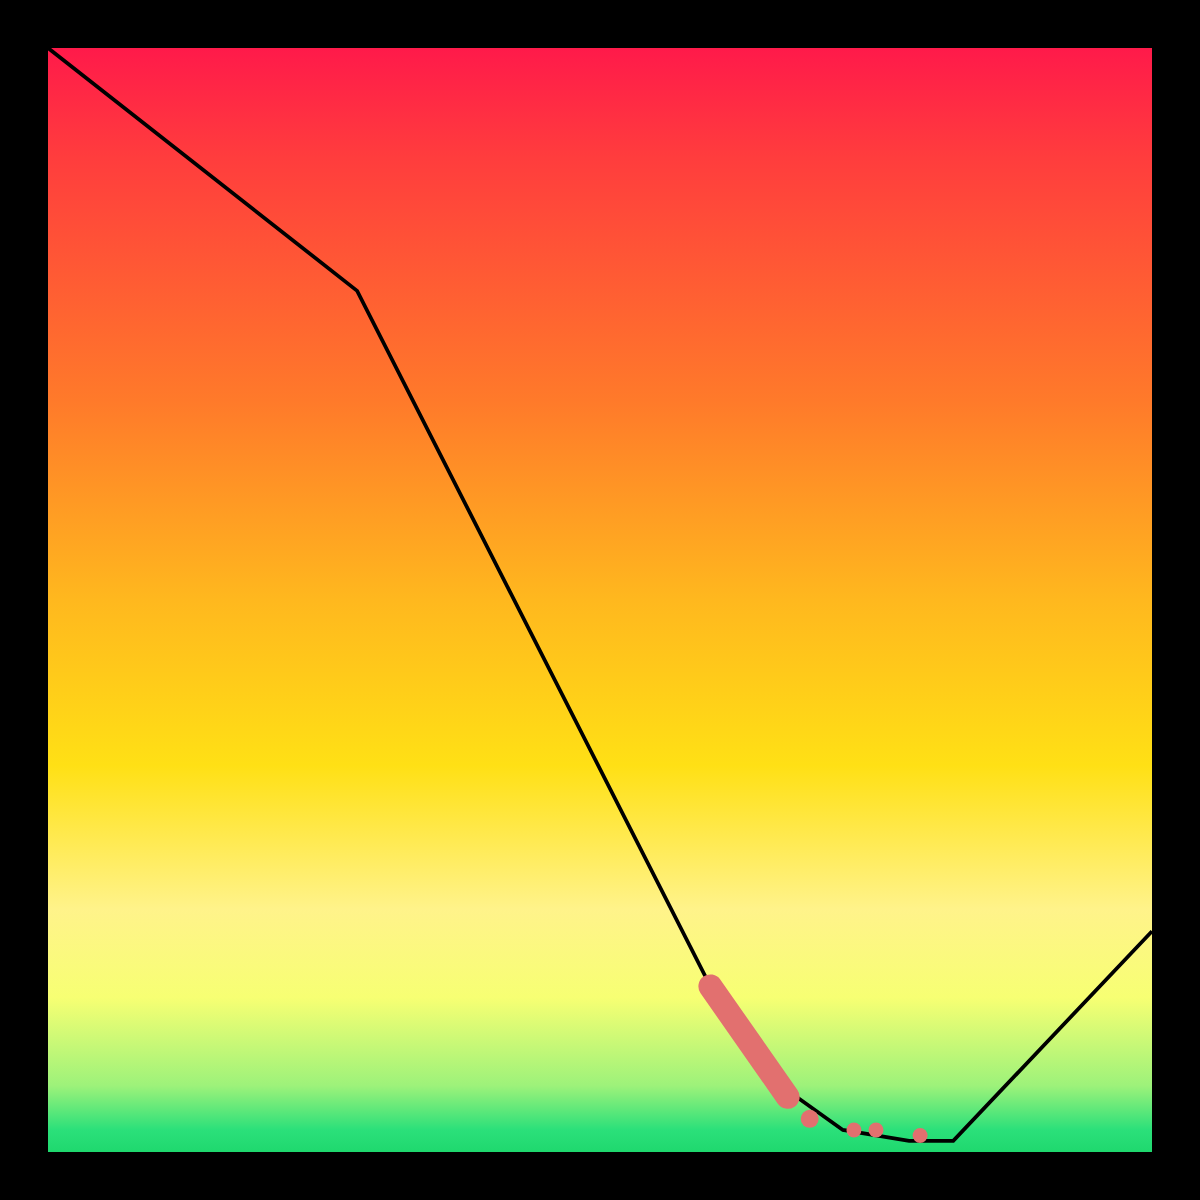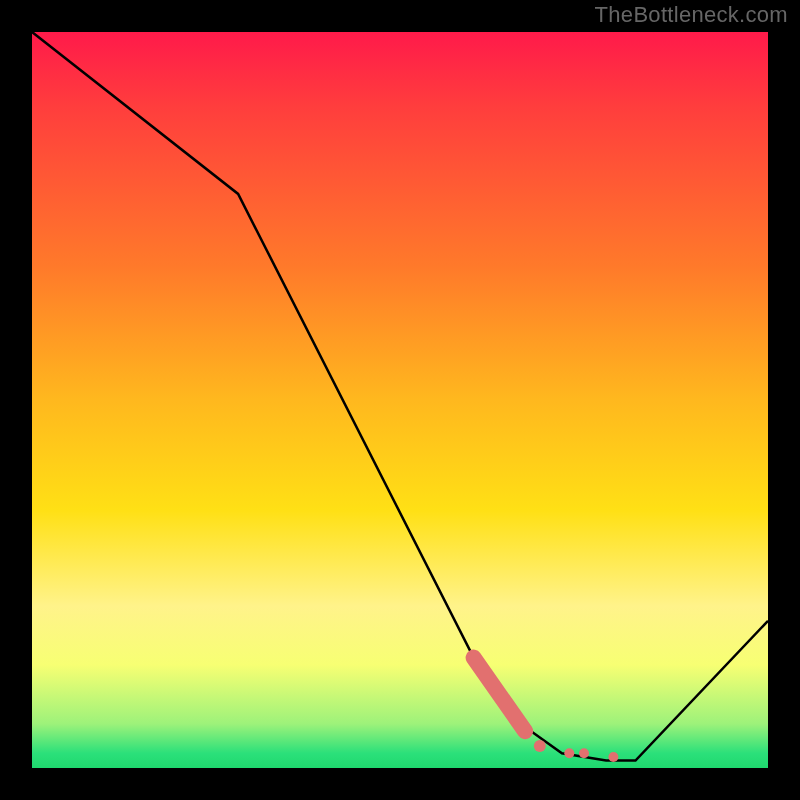--- a/index.html
+++ b/index.html
@@ -54,21 +54,20 @@
     width: 736px;
     height: 736px;
     overflow: visible;
   }
 </style>
 </head>
 <body>
 
 <div class="frame">
 
-  <div class="watermark">TheBottleneck.com</div>
 
   <div class="plot-area"></div>
 
   <svg class="overlay" viewBox="0 0 736 736">
     <g>
       <path fill="none" stroke="#000" stroke-width="2.5" d="M0.0 0.0 L206.1 161.9 L441.6 625.6 L478.4 684.5 L529.9 721.3 L574.1 728.6 L603.5 728.6 L736.0 588.8" id="curve-path"></path>
     </g>
     <g id="marker-group">
         <path stroke="#e2706f" stroke-width="16" stroke-linecap="round" fill="none" d="M441.6 625.6 L493.1 699.2"></path>
         <circle cx="507.8" cy="713.9" r="6" fill="#e2706f"></circle>

